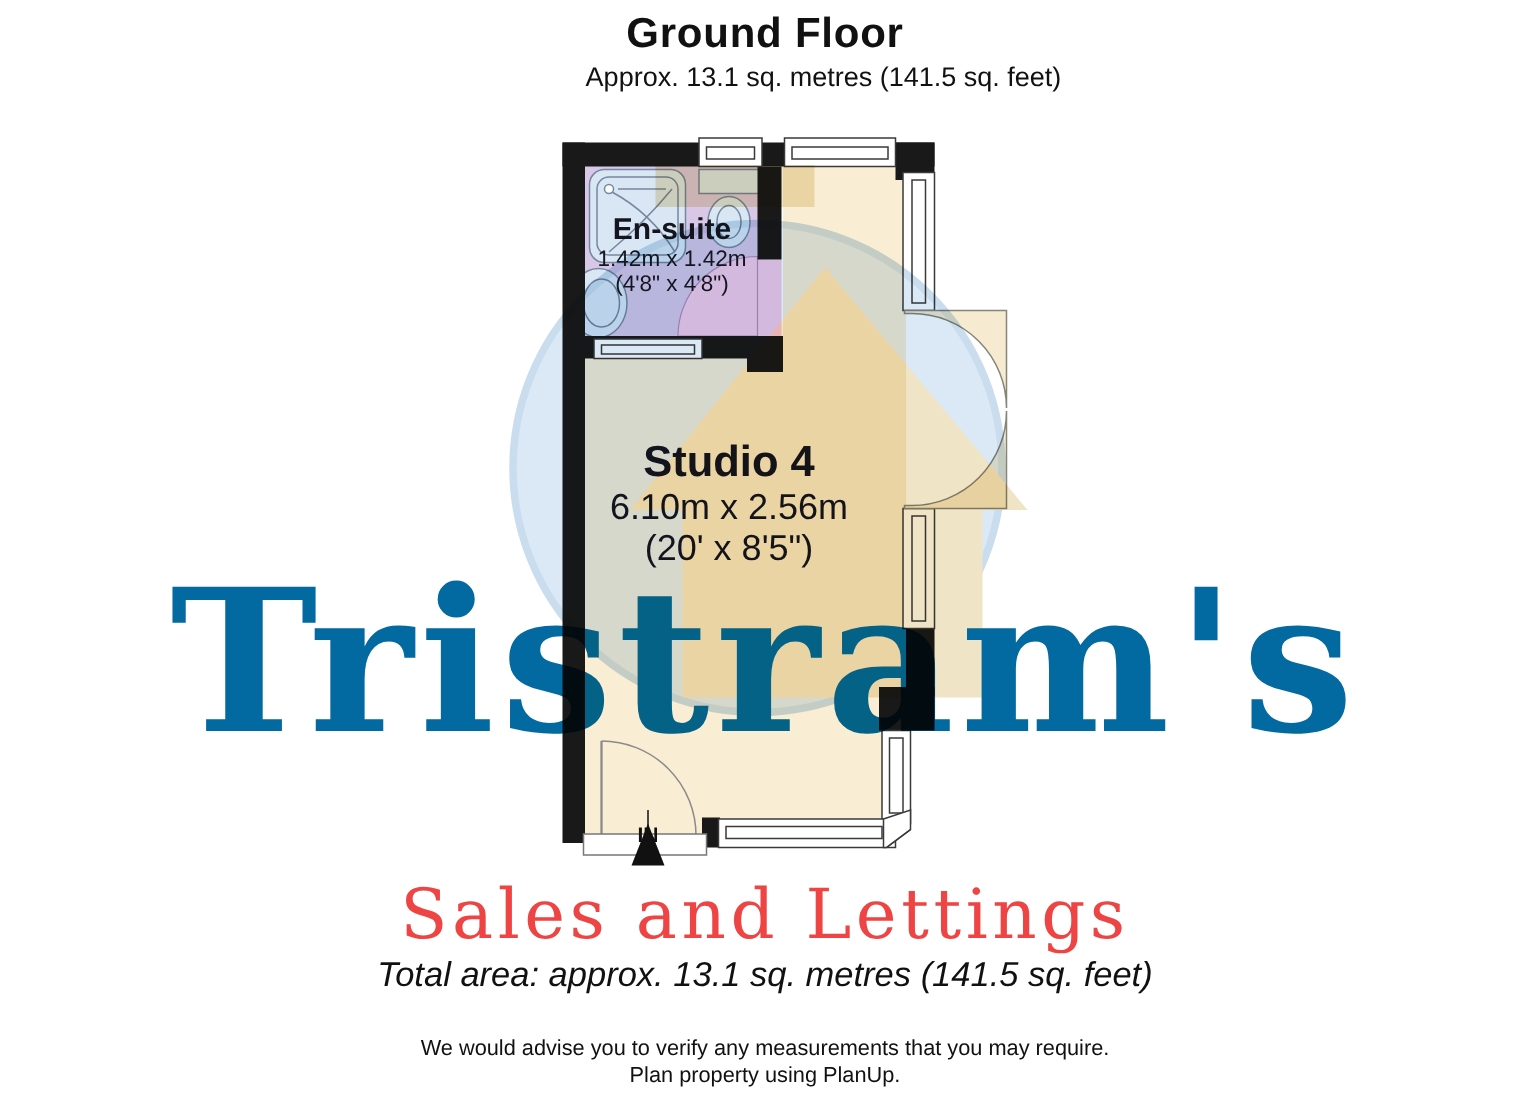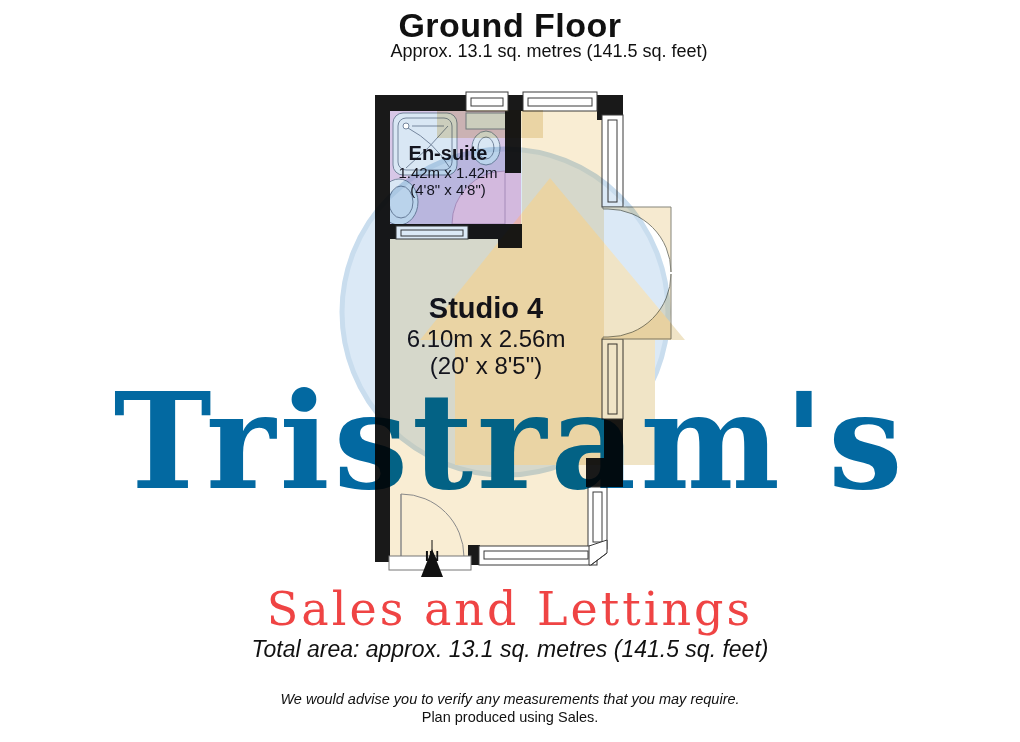--- a/index.html
+++ b/index.html
@@ -1,19 +1,19 @@
 <!DOCTYPE html>
 <html><head>
 <meta charset="utf-8">
 <style>
   html,body{margin:0;padding:0;background:#ffffff;}
   .page{position:relative;width:1020px;height:742px;background:#ffffff;overflow:hidden;
         font-family:"Liberation Sans",sans-serif;color:#111;}
   .hdr-title{position:absolute;top:6px;left:0;width:100%;text-align:center;
-             font-size:34px;font-weight:bold;letter-spacing:0.5px;}
+             font-size:28px;font-weight:bold;letter-spacing:0.5px;}
   .hdr-sub{position:absolute;top:41px;left:0;width:100%;text-align:center;font-size:18px;margin-left:39px;}
   #plan-svg{position:absolute;left:0;top:0;}
   .room-label{position:absolute;text-align:center;color:#15151f;}
   .ensuite-label{left:383px;top:143px;width:130px;}
   .ensuite-label .rname{font-size:20px;font-weight:bold;line-height:21px;}
   .ensuite-label .rdim{font-size:15px;line-height:17px;}
   .studio-label{left:391px;top:292px;width:190px;}
   .studio-label .rname{font-size:29px;font-weight:bold;line-height:33px;}
   .studio-label .rdim{font-size:24px;line-height:27px;}
   .in-label{position:absolute;left:412px;top:548px;width:40px;text-align:center;
@@ -21,21 +21,21 @@
   .watermark{position:absolute;left:0;top:0;width:1020px;height:742px;
              mix-blend-mode:multiply;pointer-events:none;}
   .wm-brand{position:absolute;top:376px;left:0;width:100%;text-align:center;
             font-family:"DejaVu Serif",serif;font-weight:bold;font-size:132px;
             letter-spacing:4px;line-height:1;color:#0369a1;}
   .wm-tagline{position:absolute;top:586px;left:0;width:100%;text-align:center;
               font-family:"DejaVu Serif",serif;font-size:46px;letter-spacing:3px;
               line-height:1;color:#ef4444;}
   .ft-total{position:absolute;top:636px;left:0;width:100%;text-align:center;font-size:23px;font-style:italic;}
   .ft-disc{position:absolute;left:0;width:100%;text-align:center;font-size:14.5px;}
-  .ft-d1{top:673px;} .ft-d2{top:691px;font-style:italic;} .ft-d3{top:709px;}
+  .ft-d1{top:673px;} .ft-d2{top:691px;} .ft-d3{top:709px;}
 </style>
 </head>
 <body>
 
 <div class="page">
 
   <div class="hdr-title">Ground Floor</div>
   <div class="hdr-sub">Approx. 13.1 sq. metres (141.5 sq. feet)</div>
 
   <svg id="plan-svg" width="1020" height="742" viewBox="0 0 1020 742">
@@ -151,15 +151,15 @@
         <polygon points="550,178 420,340 685,340" fill="#f0e4c6"></polygon>
         <rect x="455" y="340" width="200" height="125" fill="#f0e4c6"></rect>
       </g>
     </svg>
     <div class="wm-brand">Tristram's</div>
     <div class="wm-tagline">Sales and Lettings</div>
   </div>
 
   <div class="ft-total">Total area: approx. 13.1 sq. metres (141.5 sq. feet)</div>
   <div class="ft-disc ft-d2">We would advise you to verify any measurements that you may require.</div>
-  <div class="ft-disc ft-d3">Plan produced using Sales.</div>
+  <div class="ft-disc ft-d3">Plan property using PlanUp.</div>
 
 </div>
 
 </body></html>

